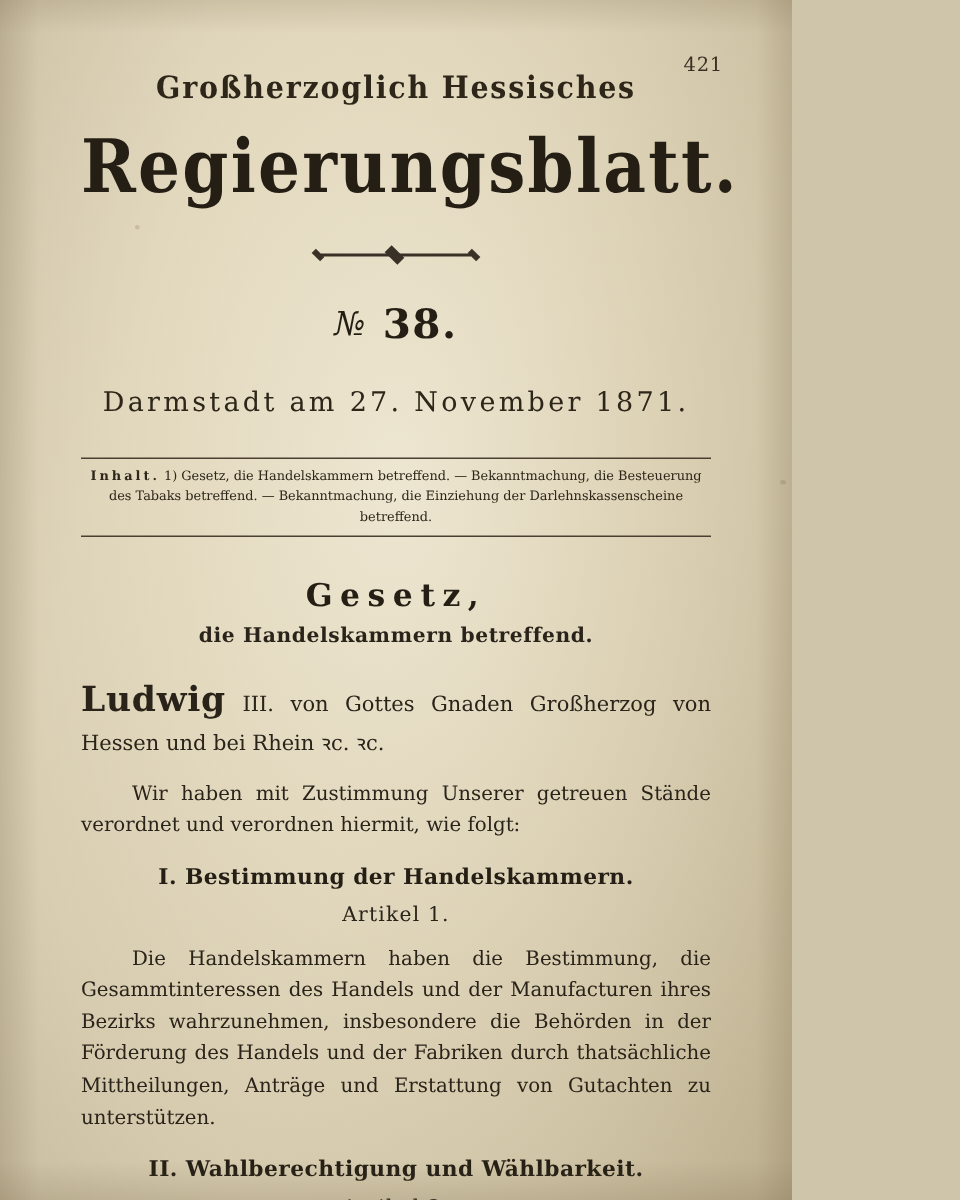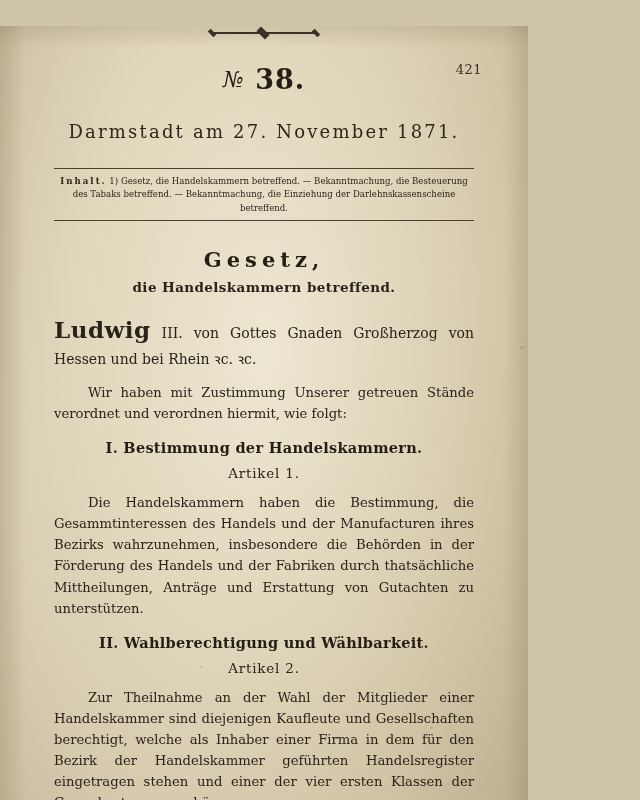--- a/index.html
+++ b/index.html
@@ -202,20 +202,24 @@
 
 <div class="page">
 
   <div class="speck" style="left:90px; top:150px; width:3px; height:3px;"></div>
   <div class="speck" style="left:520px; top:320px; width:4px; height:3px;"></div>
   <div class="speck" style="left:200px; top:640px; width:3px; height:2px;"></div>
   <div class="speck" style="left:430px; top:700px; width:3px; height:3px;"></div>
 
   <div class="folio">421</div>
 
+  <div class="masthead">
+    <div class="mast-small">Großherzoglich Hessisches</div>
+    <div class="mast-big">Regierungsblatt.</div>
+  </div>
 
   <div class="ornament">
     <div class="bar"></div>
     <div class="cap-l"></div>
     <div class="cap-r"></div>
     <div class="diamond"></div>
   </div>
 
   <div class="issue-no">
     <span class="script">№</span>

